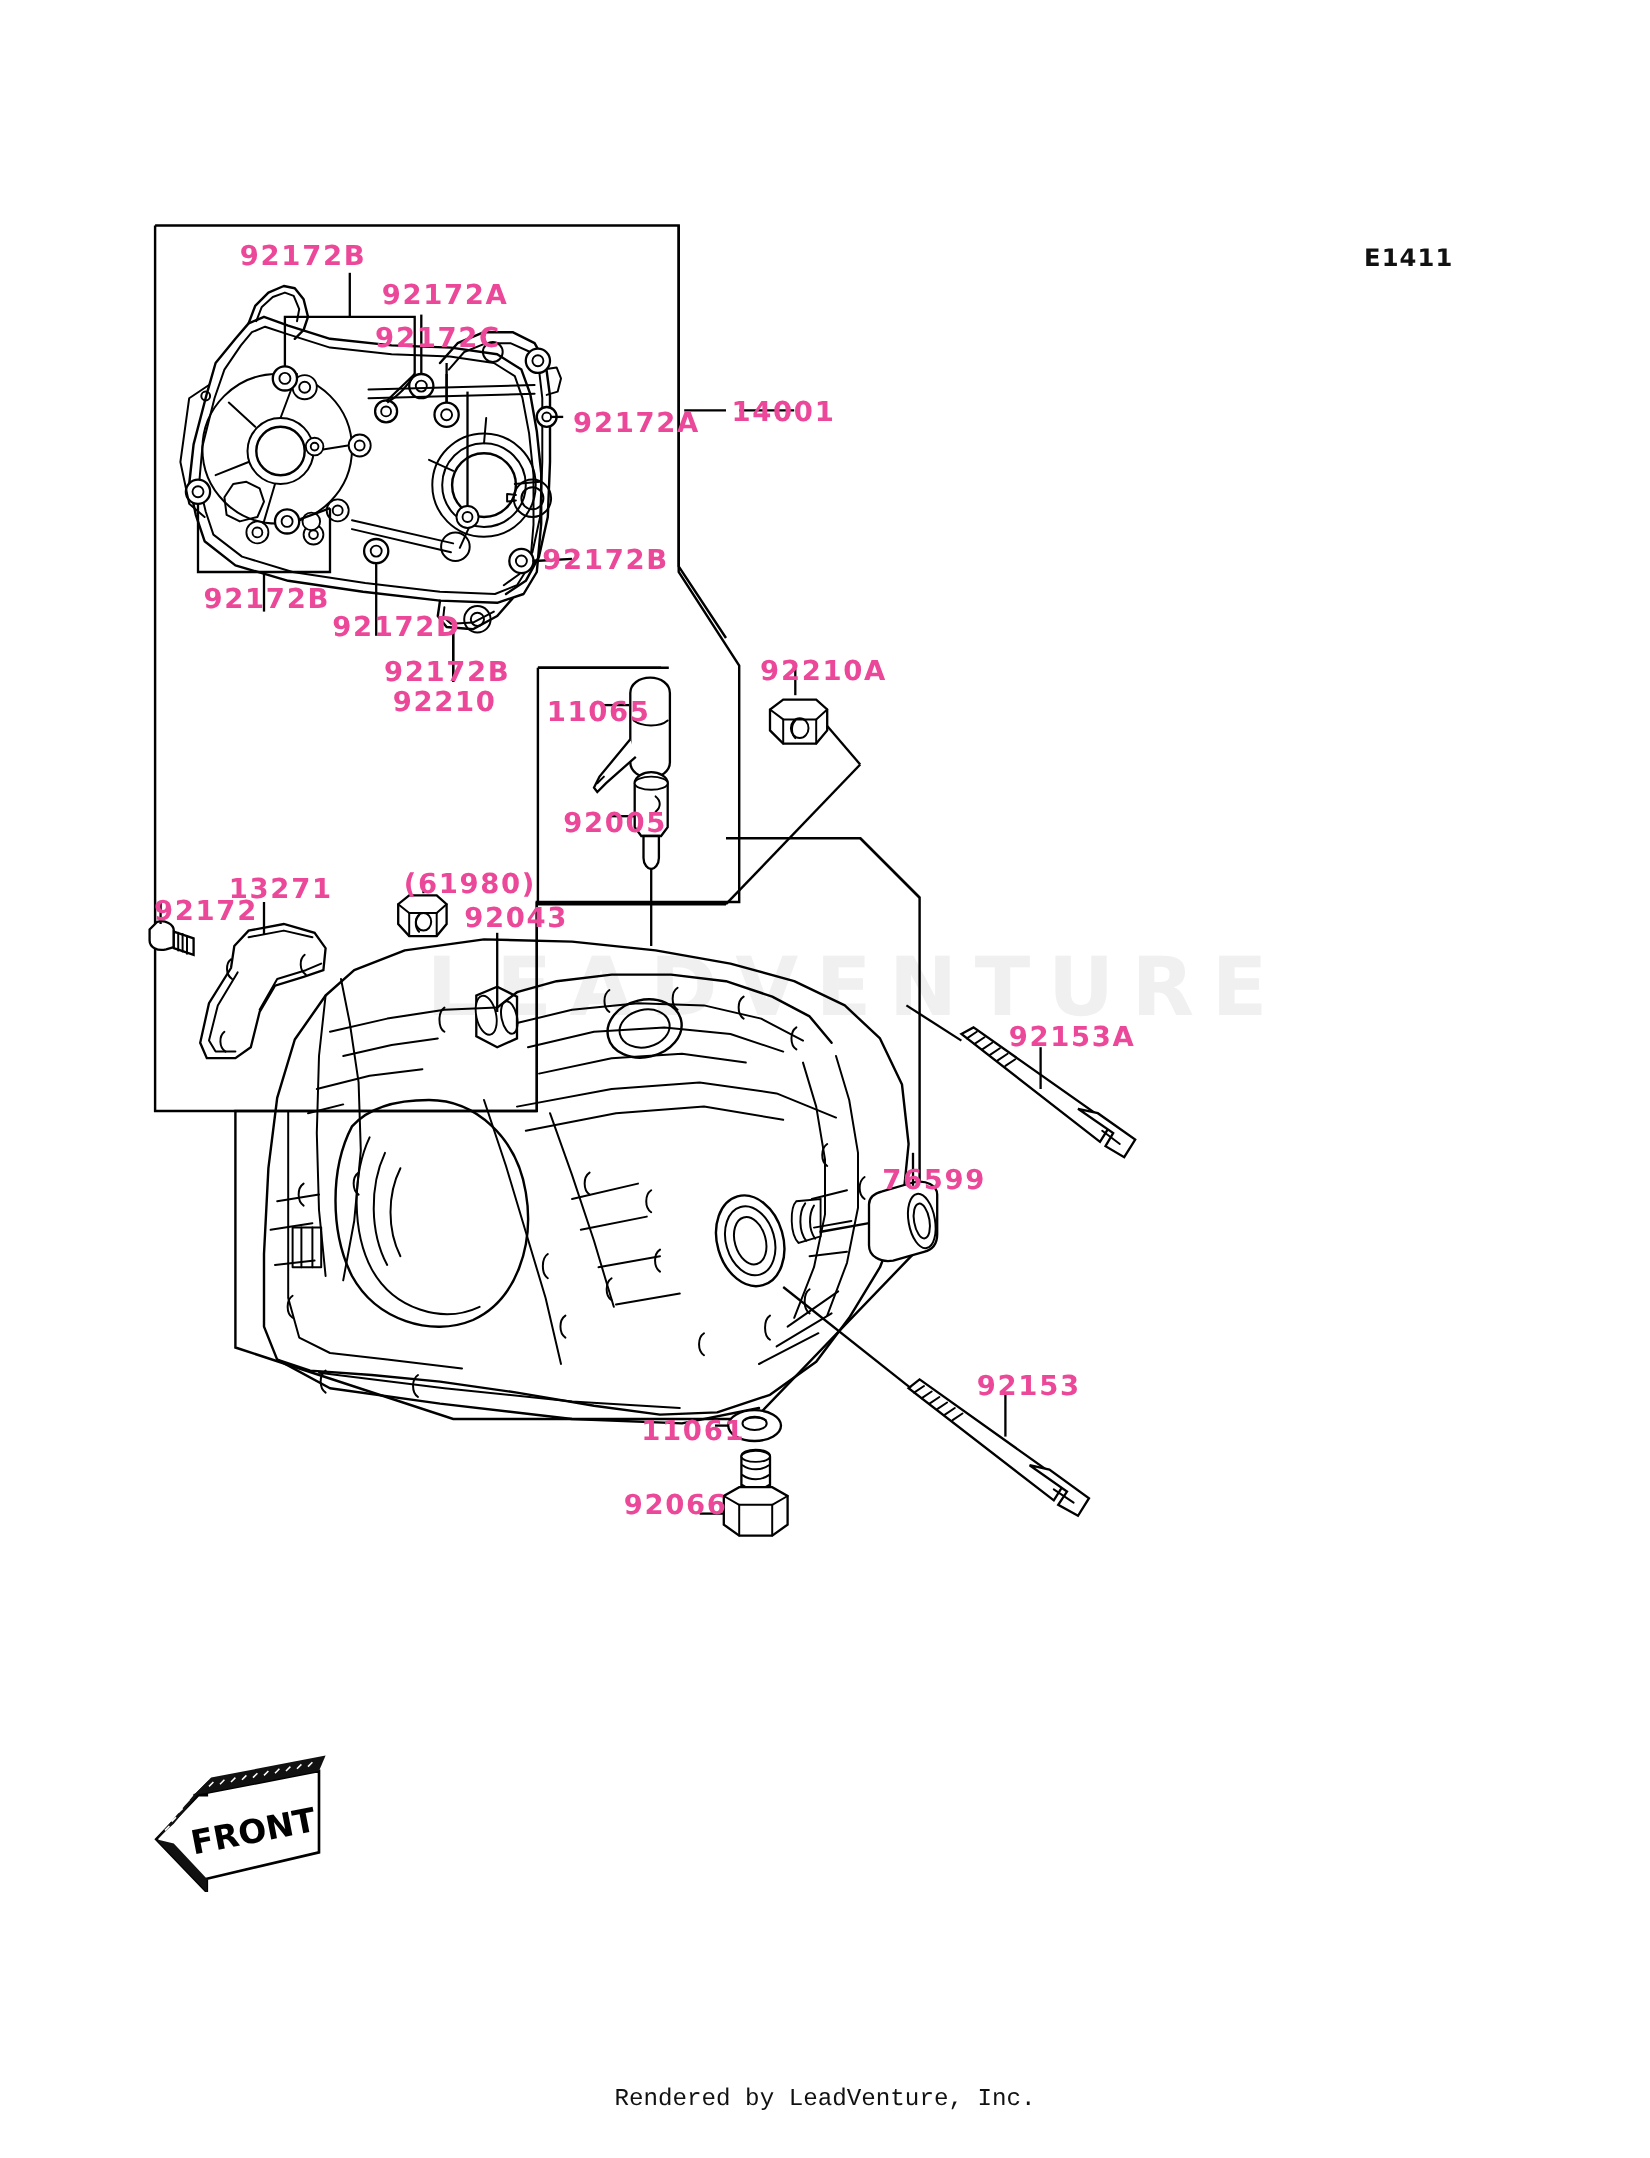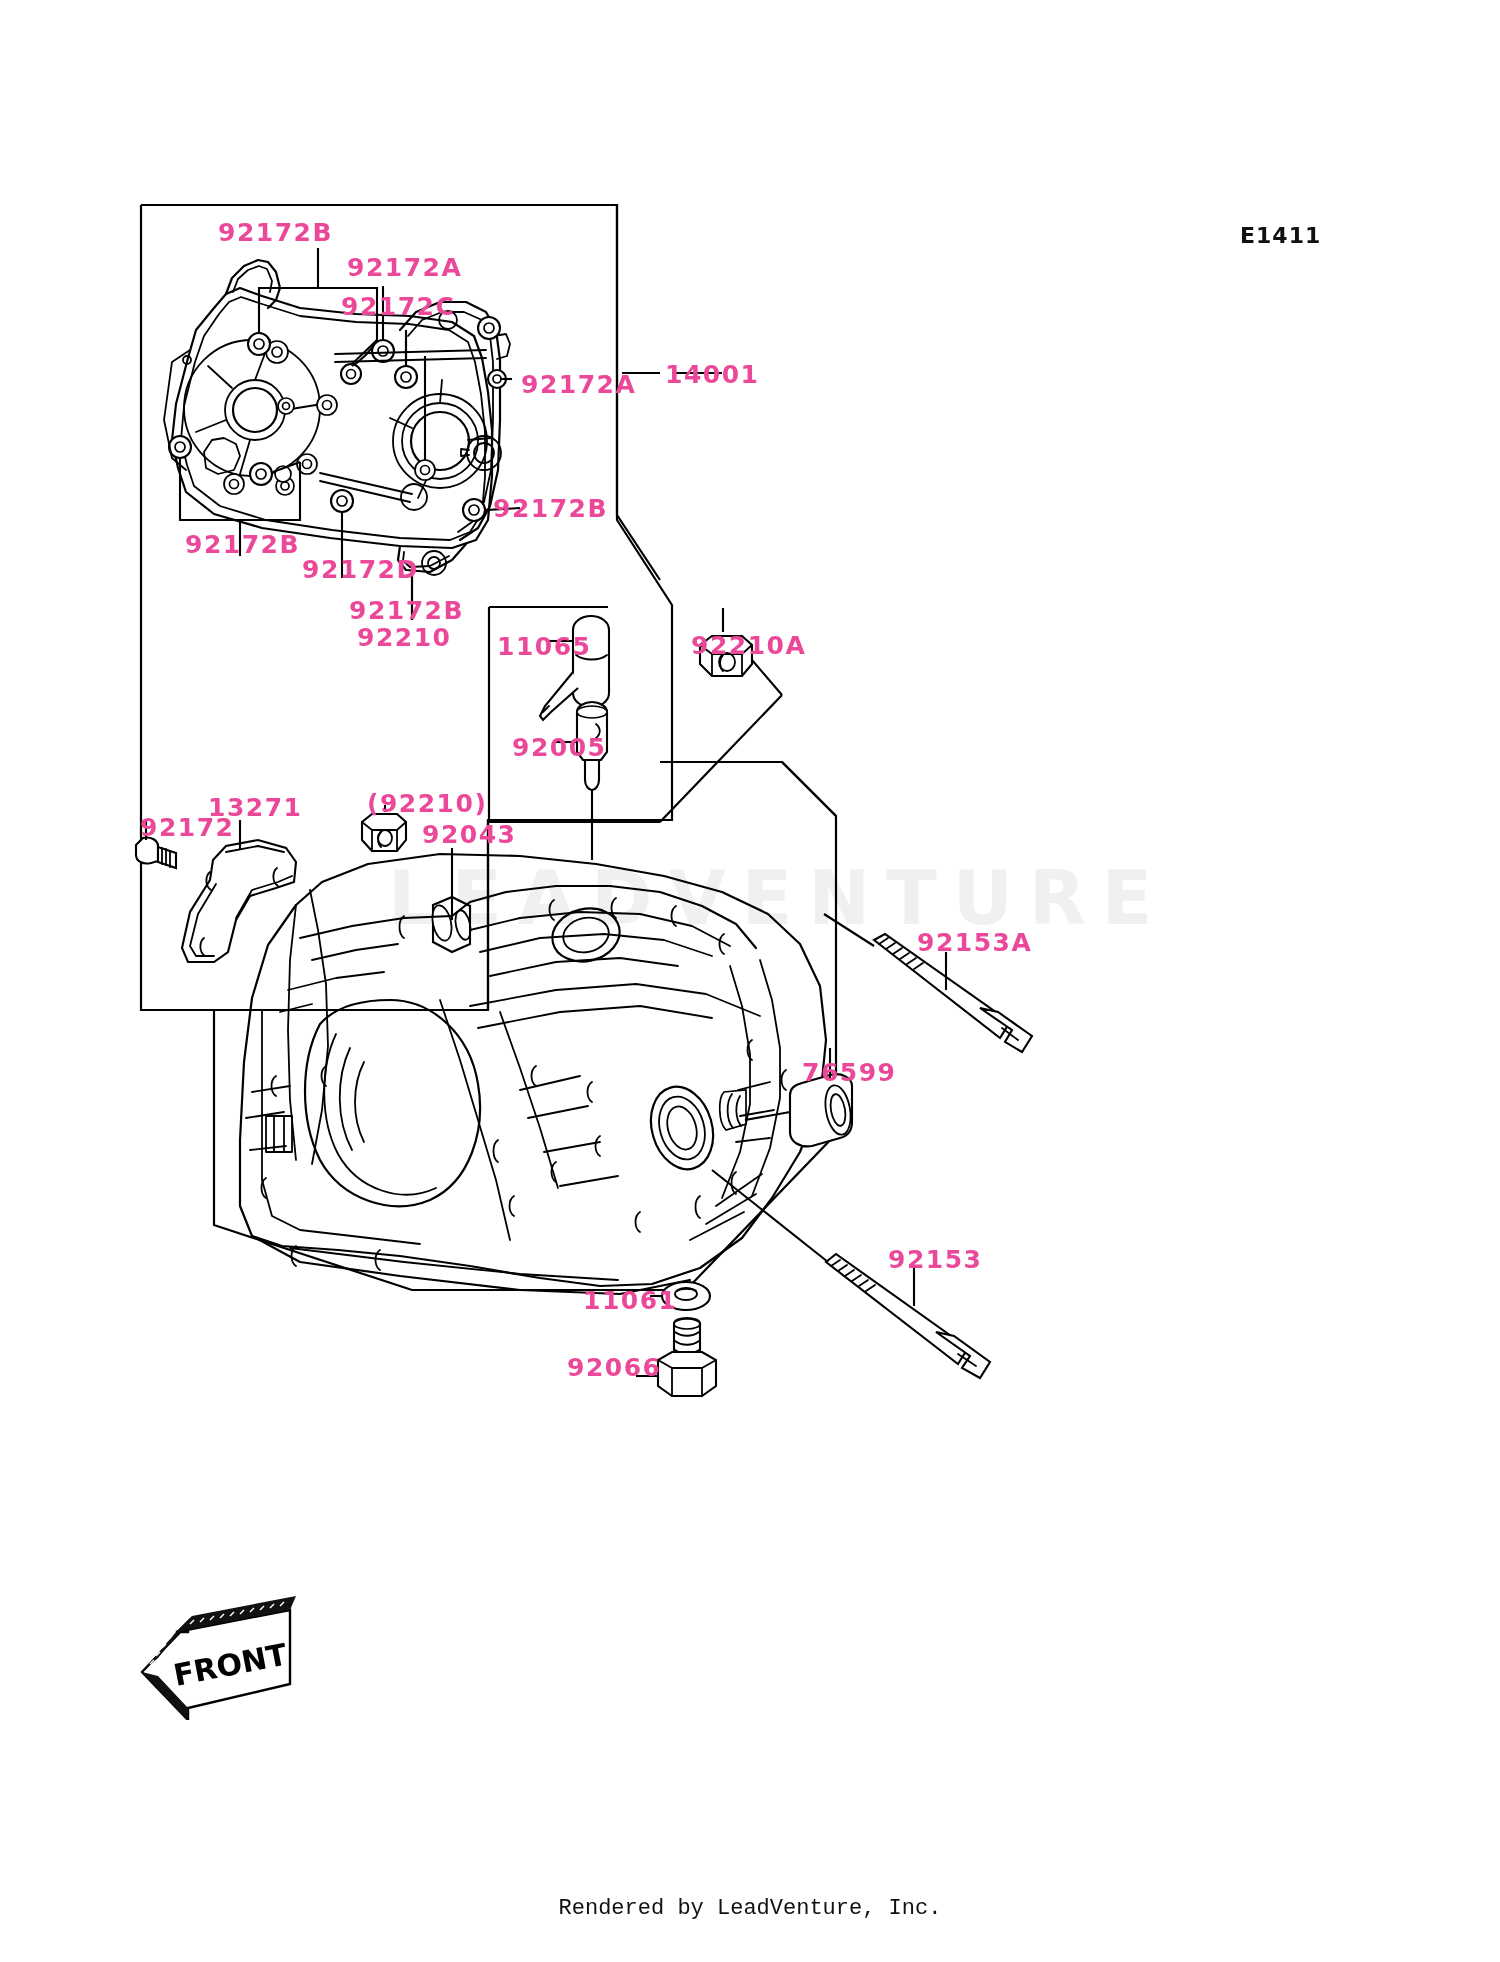--- a/index.html
+++ b/index.html
@@ -483,23 +483,23 @@
   <div class="lbl" style="left:521px;top:370px;">92172A</div>
   <div class="lbl" style="left:493px;top:494px;">92172B</div>
   <div class="lbl" style="left:185px;top:530px;">92172B</div>
   <div class="lbl" style="left:302px;top:555px;">92172D</div>
   <div class="lbl" style="left:349px;top:596px;">92172B</div>
   <div class="lbl" style="left:357px;top:623px;">92210</div>
 
   <div class="lbl" style="left:665px;top:360px;">14001</div>
 
   <div class="lbl" style="left:497px;top:632px;">11065</div>
-  <div class="lbl" style="left:691px;top:595px;margin-top:36px;">92210A</div>
+  <div class="lbl" style="left:691px;top:595px;">92210A</div>
   <div class="lbl" style="left:500px;top:733px;margin-left:12px;">92005</div>
-  <div class="lbl" style="left:367px;top:789px;">(92210)</div>
+  <div class="lbl" style="left:367px;top:789px;">(61980)</div>
   <div class="lbl" style="left:112px;top:813px;margin-left:28px;">92172</div>
   <div class="lbl" style="left:208px;top:793px;">13271</div>
   <div class="lbl" style="left:422px;top:820px;">92043</div>
   <div class="lbl" style="left:917px;top:928px;">92153A</div>
   <div class="lbl" style="left:802px;top:1058px;">76599</div>
   <div class="lbl" style="left:888px;top:1245px;">92153</div>
   <div class="lbl" style="left:583px;top:1286px;">11061</div>
   <div class="lbl" style="left:567px;top:1353px;">92066</div>
 
   <div class="code" style="left:1240px;top:223px;text-align:center;">E1411</div>

